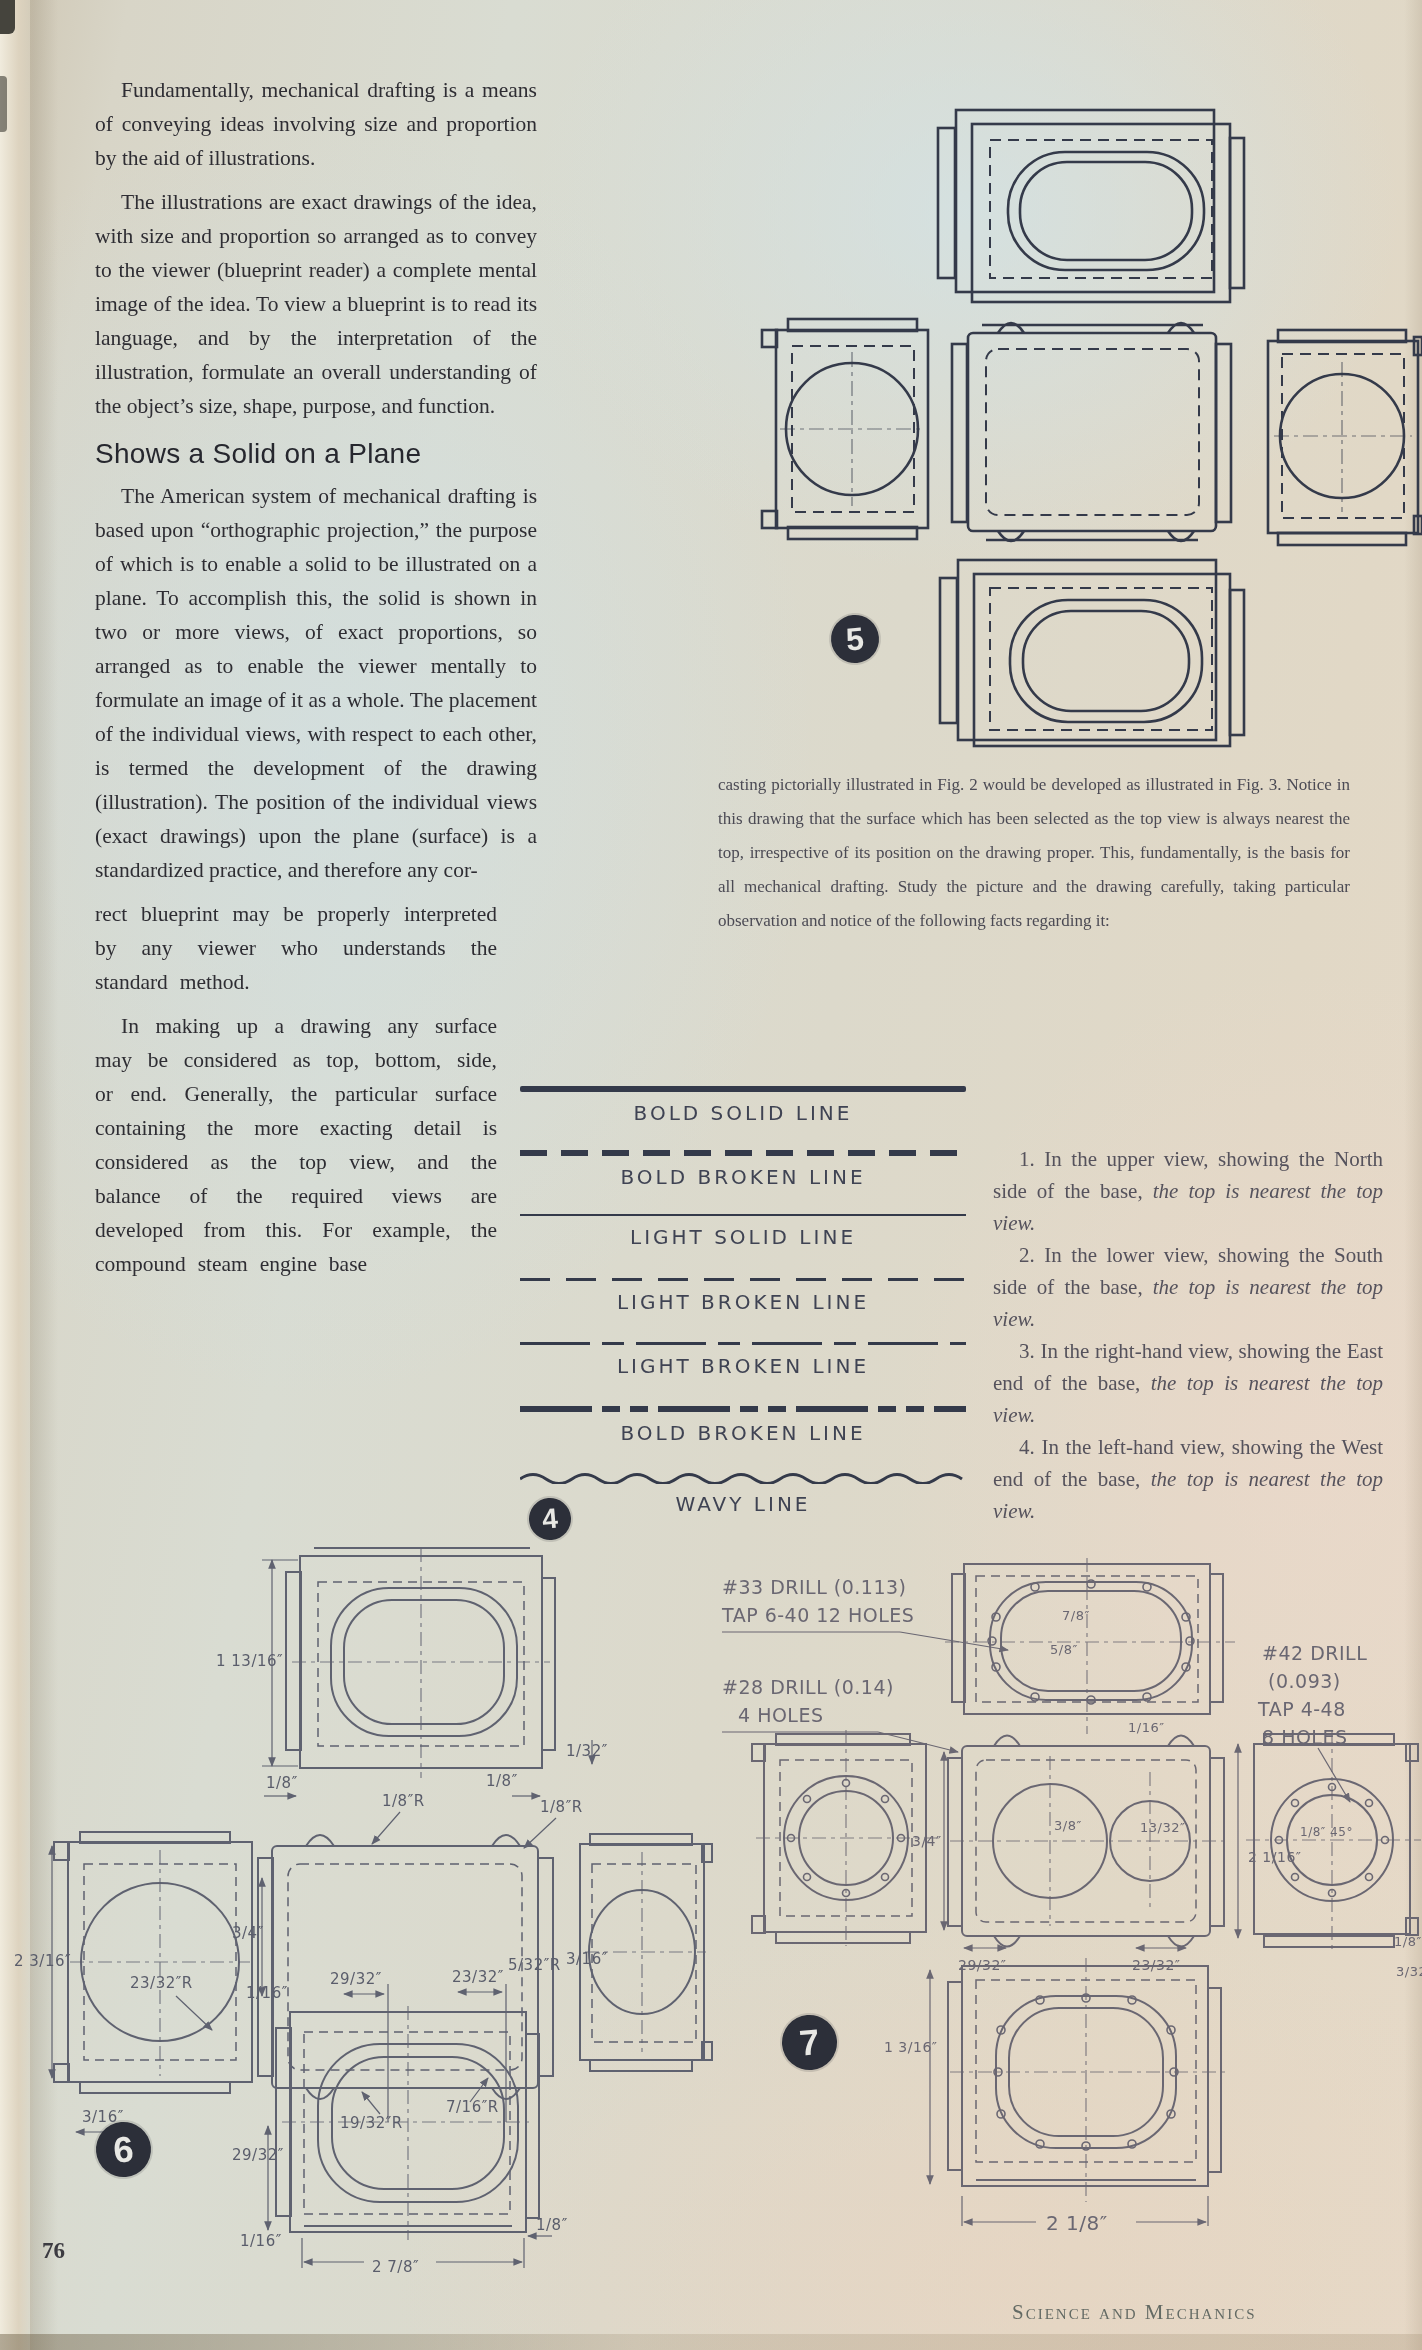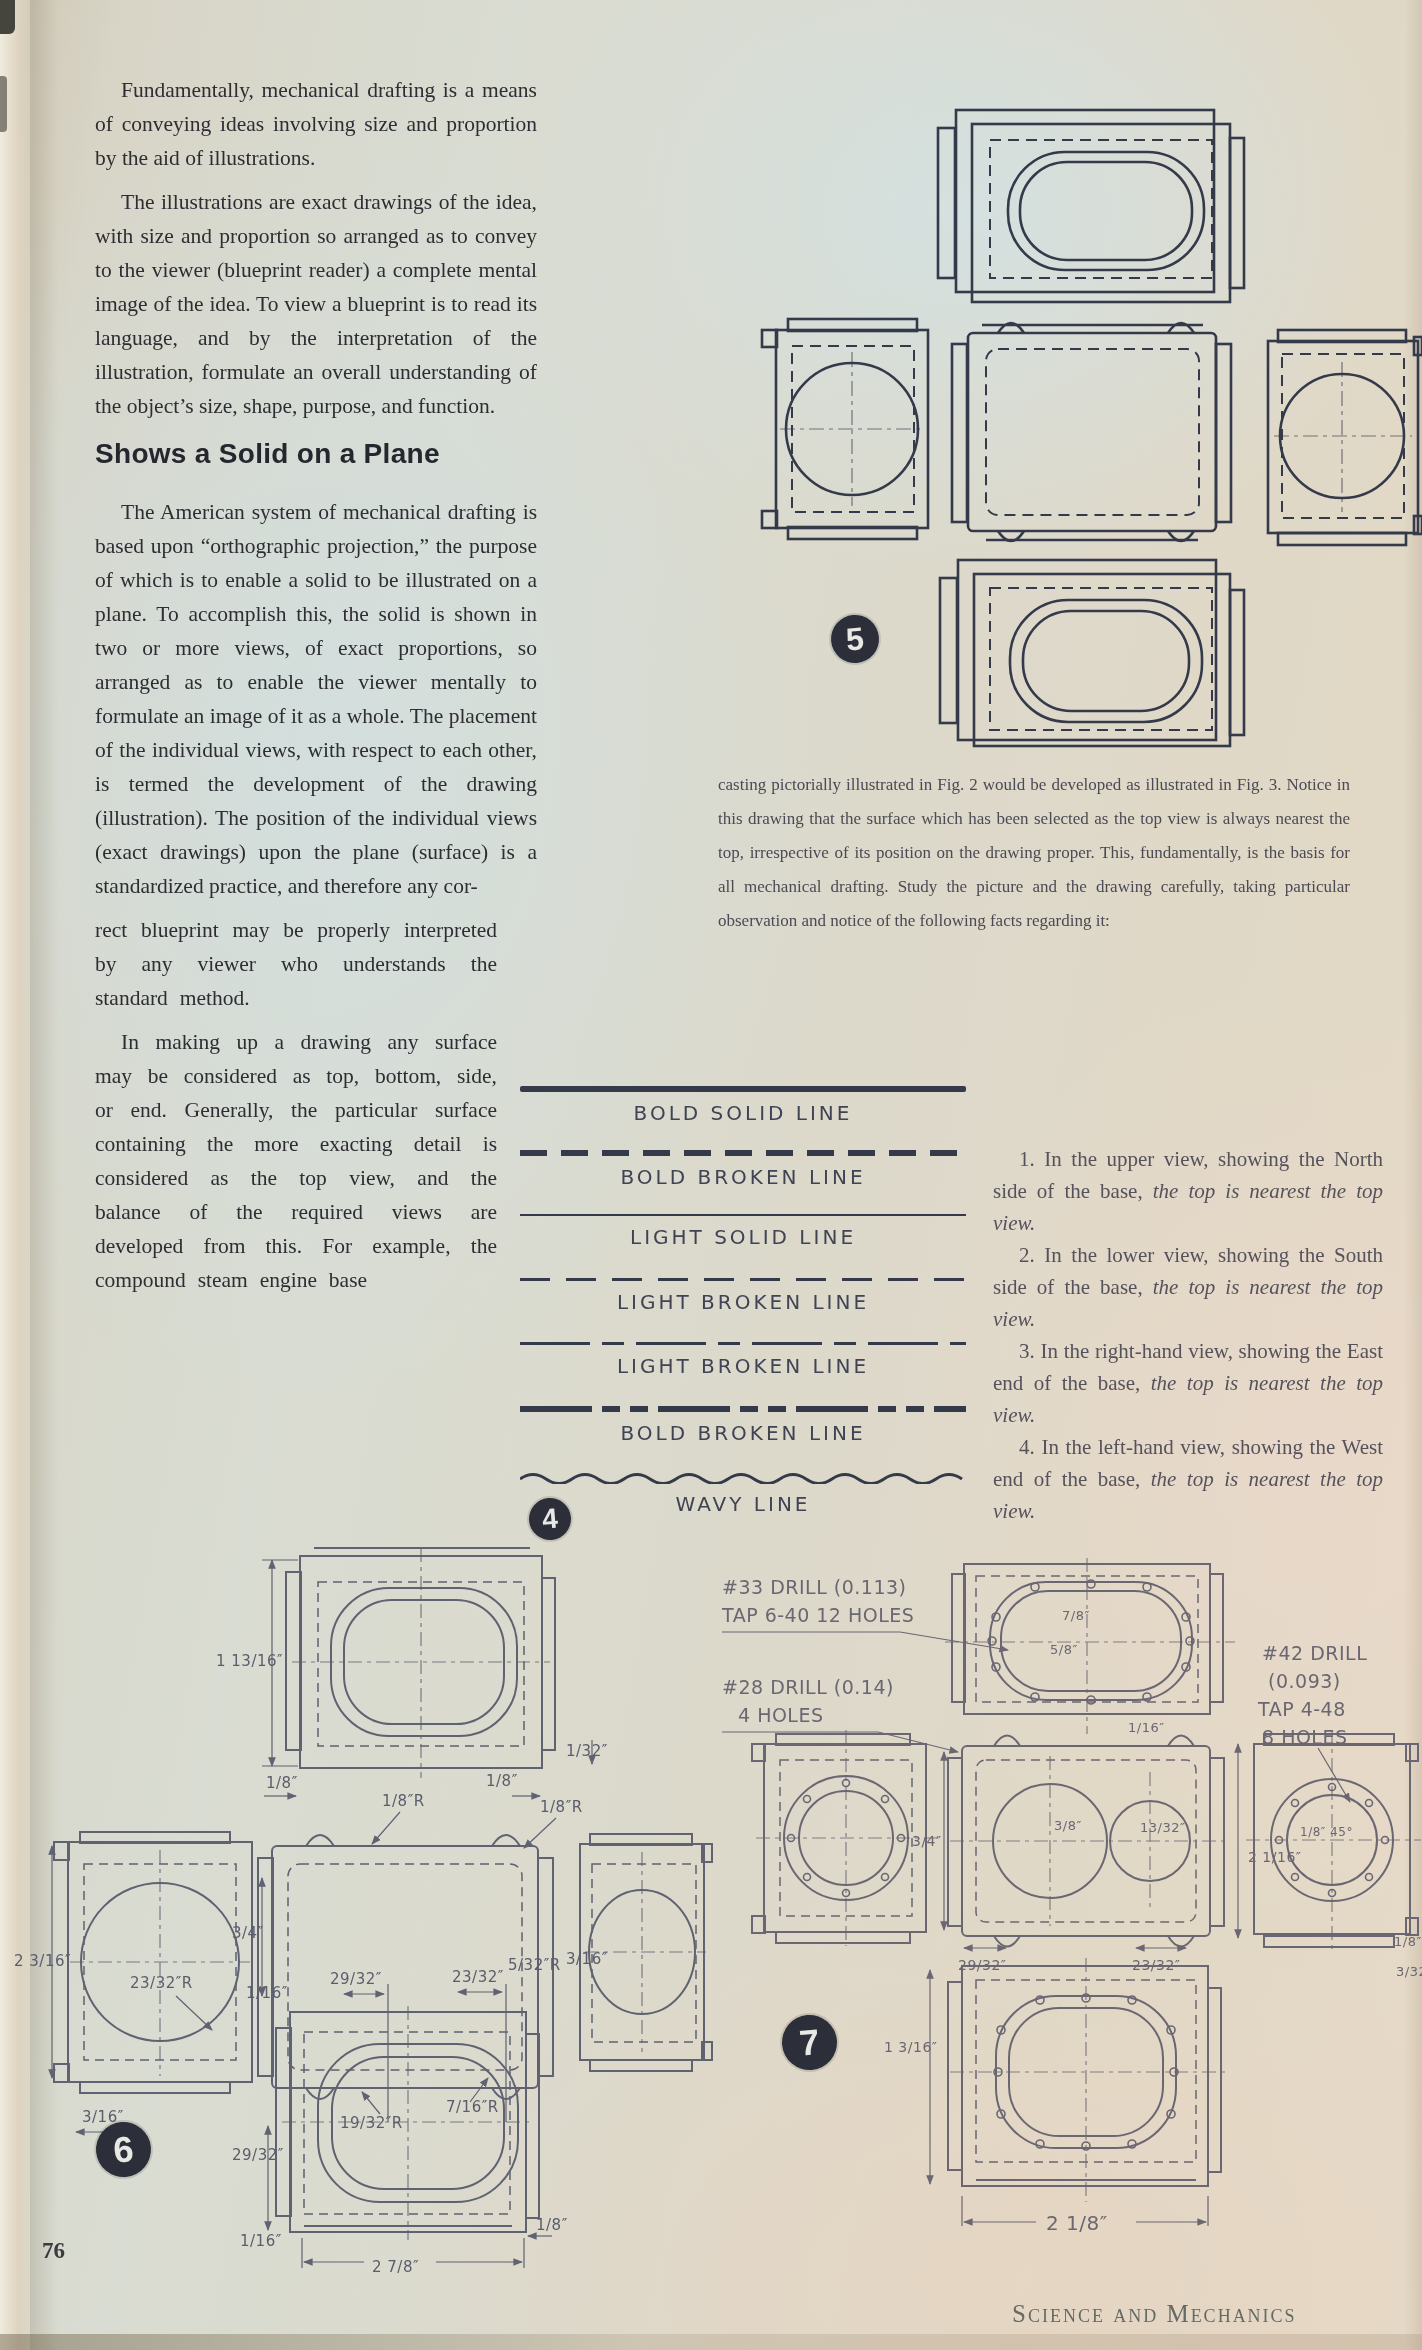--- a/index.html
+++ b/index.html
@@ -30,22 +30,22 @@
   .bottom-band{position:absolute;left:0;bottom:0;width:100%;height:16px;
     background:linear-gradient(90deg,rgba(104,90,64,.45),rgba(140,122,92,.2) 45%,rgba(160,140,112,.28) 100%);}
   .corner-mark-a{position:absolute;left:0;top:0;width:15px;height:34px;background:#45443d;border-radius:0 0 6px 0;}
   .corner-mark-b{position:absolute;left:0;top:76px;width:7px;height:56px;background:rgba(62,60,52,.6);border-radius:0 4px 4px 0;}
 
   
   .leftcol{position:absolute;left:95px;top:73px;width:442px;color:#2e2d33;
     font-size:21.5px;line-height:34px;text-align:justify;}
   .leftcol p{margin:0 0 10px 0;}
   .leftcol p.ind{text-indent:26px;}
-  .headline{font-family:"Liberation Sans", sans-serif;font-weight:bold;
-    font-size:28px;color:#26272e;margin:14px 0 24px 0;letter-spacing:.3px;}
+  .headline{font-family:"Liberation Sans", sans-serif;font-weight:normal;
+    font-size:28px;color:#26272e;margin:14px 0 8px 0;letter-spacing:.3px;}
   .narrowwrap{width:402px;word-spacing:6.5px;}
   .narrowwrap p{margin:0 0 10px 0;}
   .narrowwrap p.ind{text-indent:26px;}
 
   .rightcol-intro{position:absolute;left:718px;top:768px;width:632px;color:#4b4a54;
     font-size:17px;line-height:34px;text-align:justify;}
   .rightcol-items{position:absolute;left:993px;top:1143px;width:390px;color:#55525c;
     font-size:21px;line-height:32px;text-align:justify;}
   .rightcol-items p{margin:0;}
   .rightcol-items .rnum{margin-left:26px;}
@@ -69,21 +69,21 @@
     font-family:"Liberation Sans", sans-serif;font-weight:bold;text-align:center;
     transform:rotate(-5deg);box-shadow:0 0 0 2px rgba(44,47,57,.15);}
   .fignum.n4{left:529px;top:1498px;width:42px;height:42px;line-height:42px;font-size:28px;}
   .fignum.n5{left:831px;top:615px;width:48px;height:48px;line-height:48px;font-size:32px;}
   .fignum.n6{left:96px;top:2122px;width:55px;height:55px;line-height:55px;font-size:36px;}
   .fignum.n7{left:782px;top:2015px;width:55px;height:55px;line-height:55px;font-size:36px;}
 
   
   .pageno{position:absolute;left:42px;top:2238px;font-size:23px;font-weight:bold;color:#3c3b41;}
   .magname{position:absolute;left:1012px;top:2300px;font-variant:small-caps;
-    font-size:25px;letter-spacing:2px;color:#565f5a;opacity:.9;text-align:center;}
+    font-size:21px;letter-spacing:2px;color:#565f5a;opacity:.9;text-align:center;}
 
   
   svg.figs{position:absolute;left:0;top:0;}
   .ink{stroke:var(--ink);fill:none;stroke-width:2.6;}
   .ink-dash{stroke:var(--ink);fill:none;stroke-width:2;stroke-dasharray:11 7;}
   .ink-cl{stroke:var(--ink);fill:none;stroke-width:1.2;stroke-dasharray:15 5 4 5;opacity:.65;}
   .pcl{stroke:var(--pencil);fill:none;stroke-width:2;}
   .pcl-dash{stroke:var(--pencil);fill:none;stroke-width:1.5;stroke-dasharray:9 6;}
   .pcl-cl{stroke:var(--pencil);fill:none;stroke-width:1.2;stroke-dasharray:14 5 4 5;opacity:.8;}
   .pcl-thin{stroke:var(--pencil);fill:none;stroke-width:1.2;}

